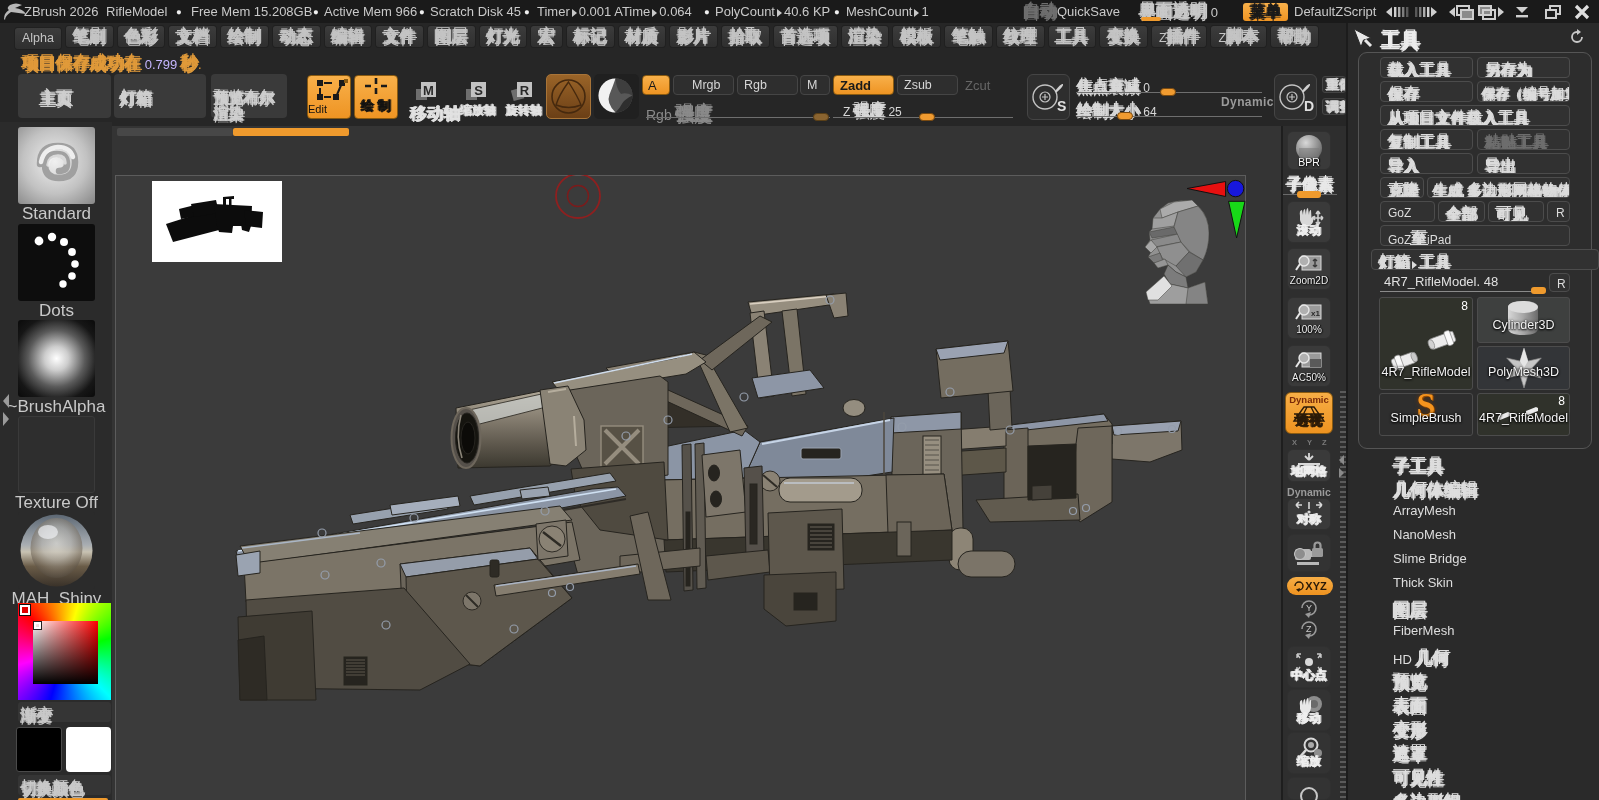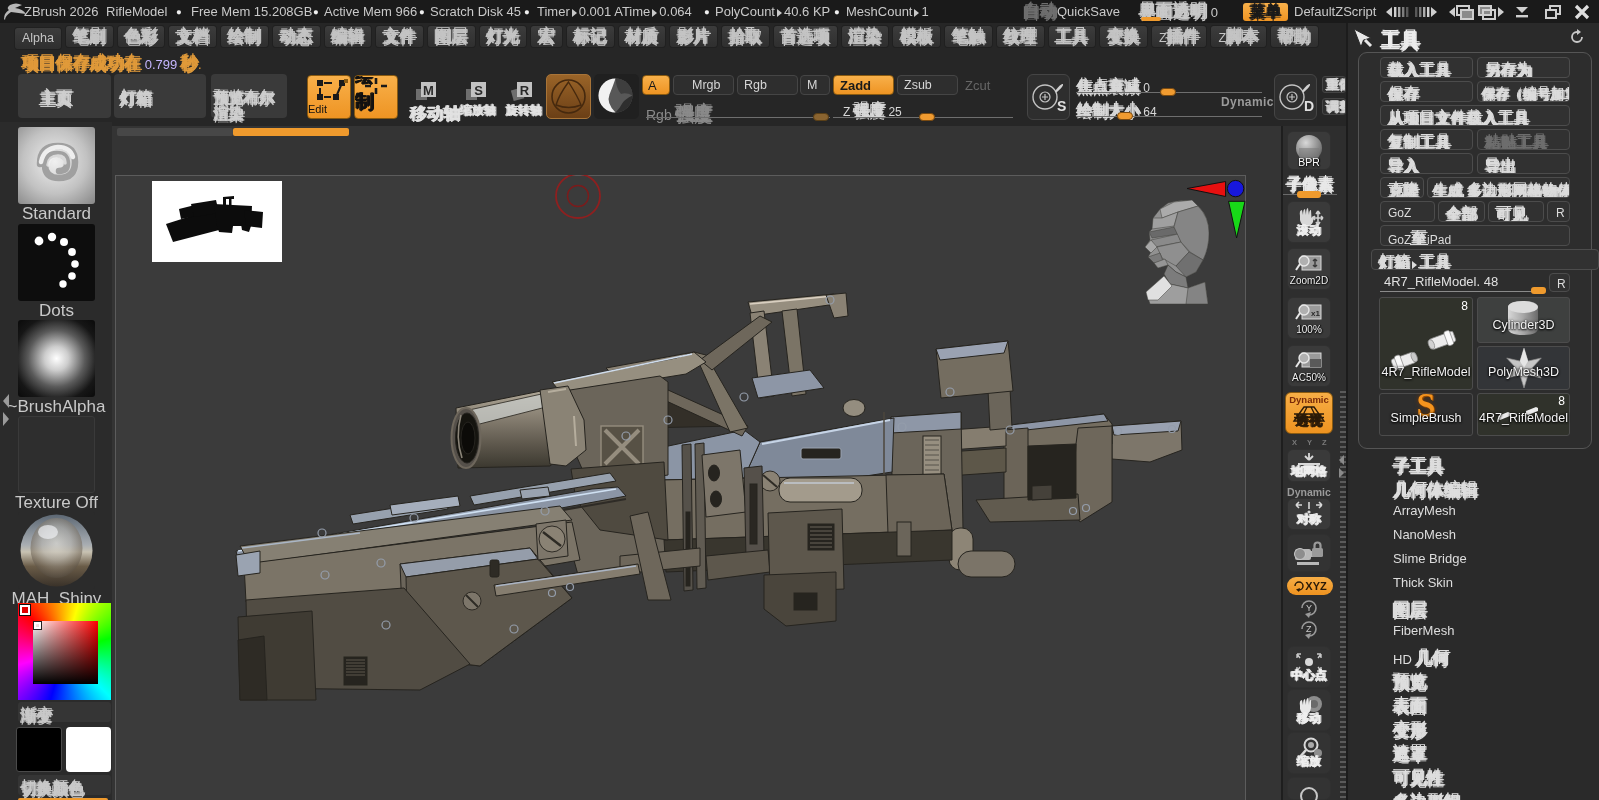--- a/index.html
+++ b/index.html
@@ -102,21 +102,21 @@
       <rect x="36" y="3" width="4" height="4" fill="#8a5a10"></rect>
     </svg>
  <div style="position:absolute;left:0;right:0;bottom:3px;text-align:left;font-size:11px;color:#111">Edit</div>
 </div>
 <div class="ob" style="left:354px;top:75px;width:44px;height:44px">
  <svg width="42" height="26" viewBox="0 0 42 26">
       <g stroke="#1a1a1a" stroke-width="2.6">
         <path d="M21 2 V8 M21 12 V18 M10 10 H16 M26 10 H32"></path>
       </g>
     </svg>
- <div style="position:absolute;left:0;right:0;bottom:3px;text-align:left;font-size:16px;color:#111"><span class="c2">绘 制</span></div>
+ <div style="position:absolute;left:0;right:0;bottom:3px;text-align:center;font-size:11px;color:#111"><span class="c2">绘 制</span></div>
 </div>
 
 <div class="ab" style="left:415px;top:81px;width:24px;height:32px">
  <svg width="24" height="22" viewBox="0 0 24 22">
       <rect x="1" y="8" width="11" height="11" fill="#6e6e6e"></rect>
       <rect x="6" y="1" width="15" height="15" fill="#c2c2c2"></rect>
       <text x="13.5" y="13.5" font-size="13" font-weight="bold" fill="#2a2a2a" text-anchor="middle">M</text>
     </svg>
  <div class="lbl" style="left:-5px;top:21px;width:33px;font-size:14px"><span class="c2">移动轴</span></div>
 </div>

